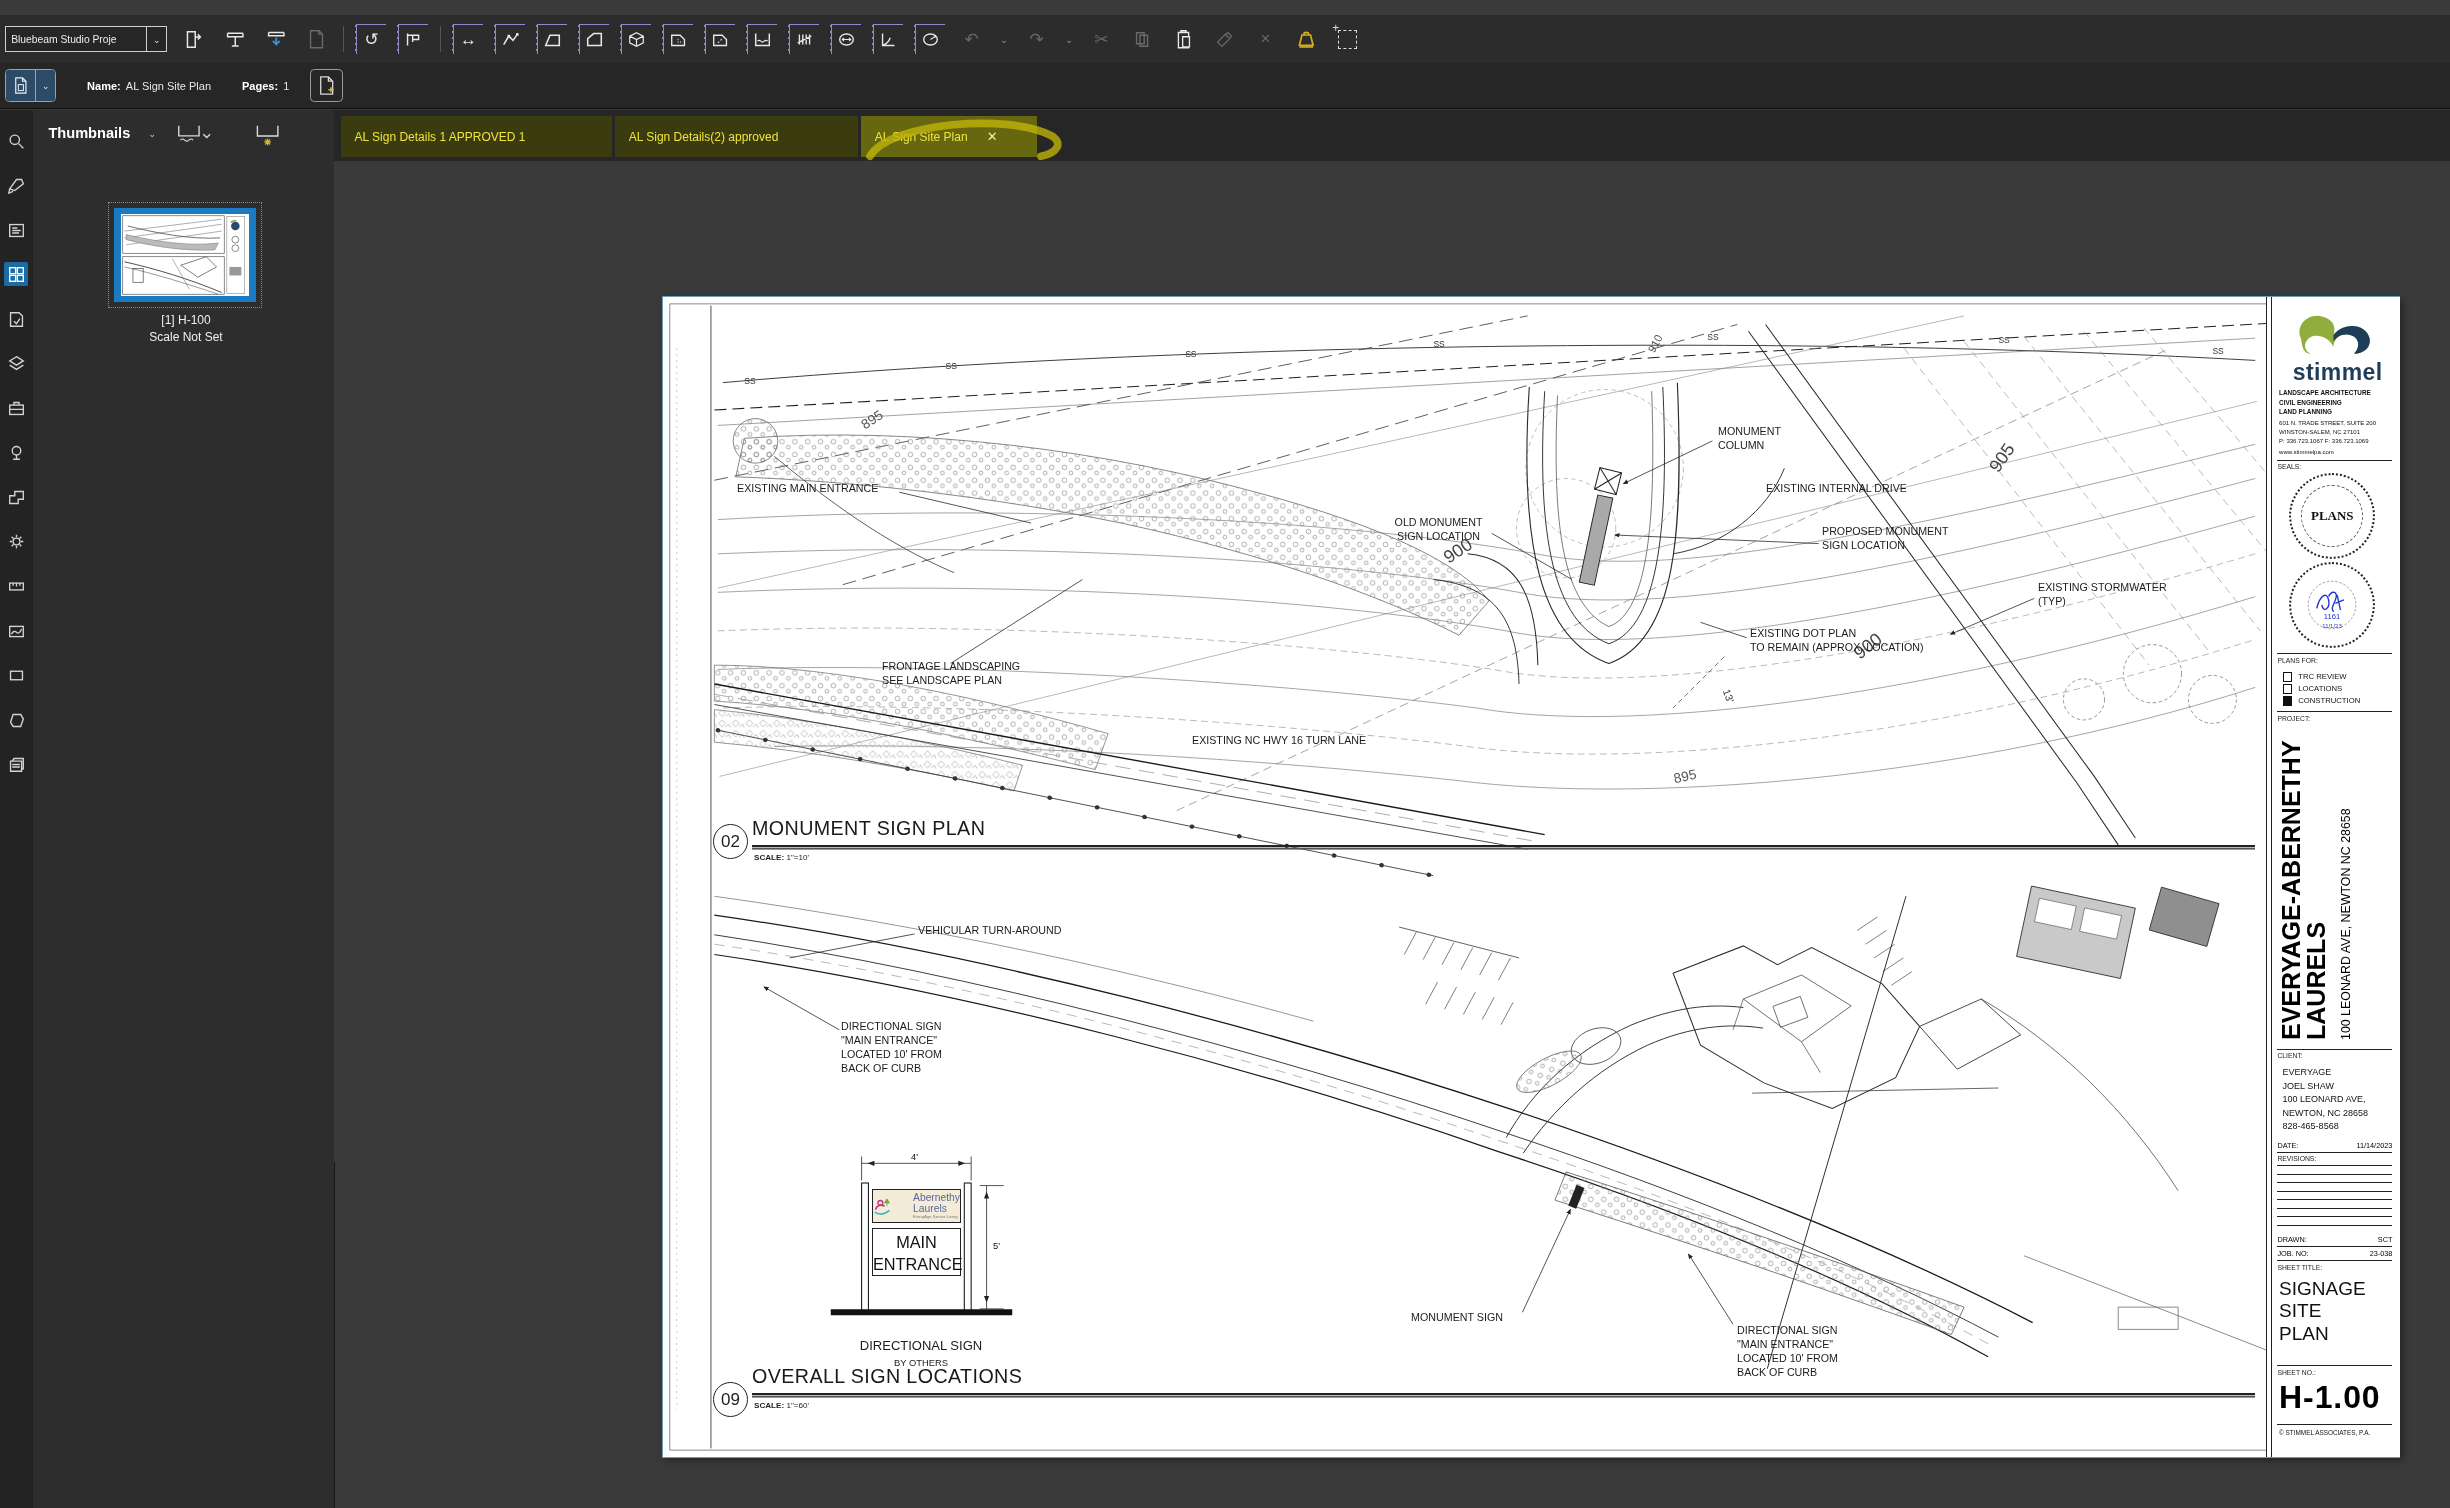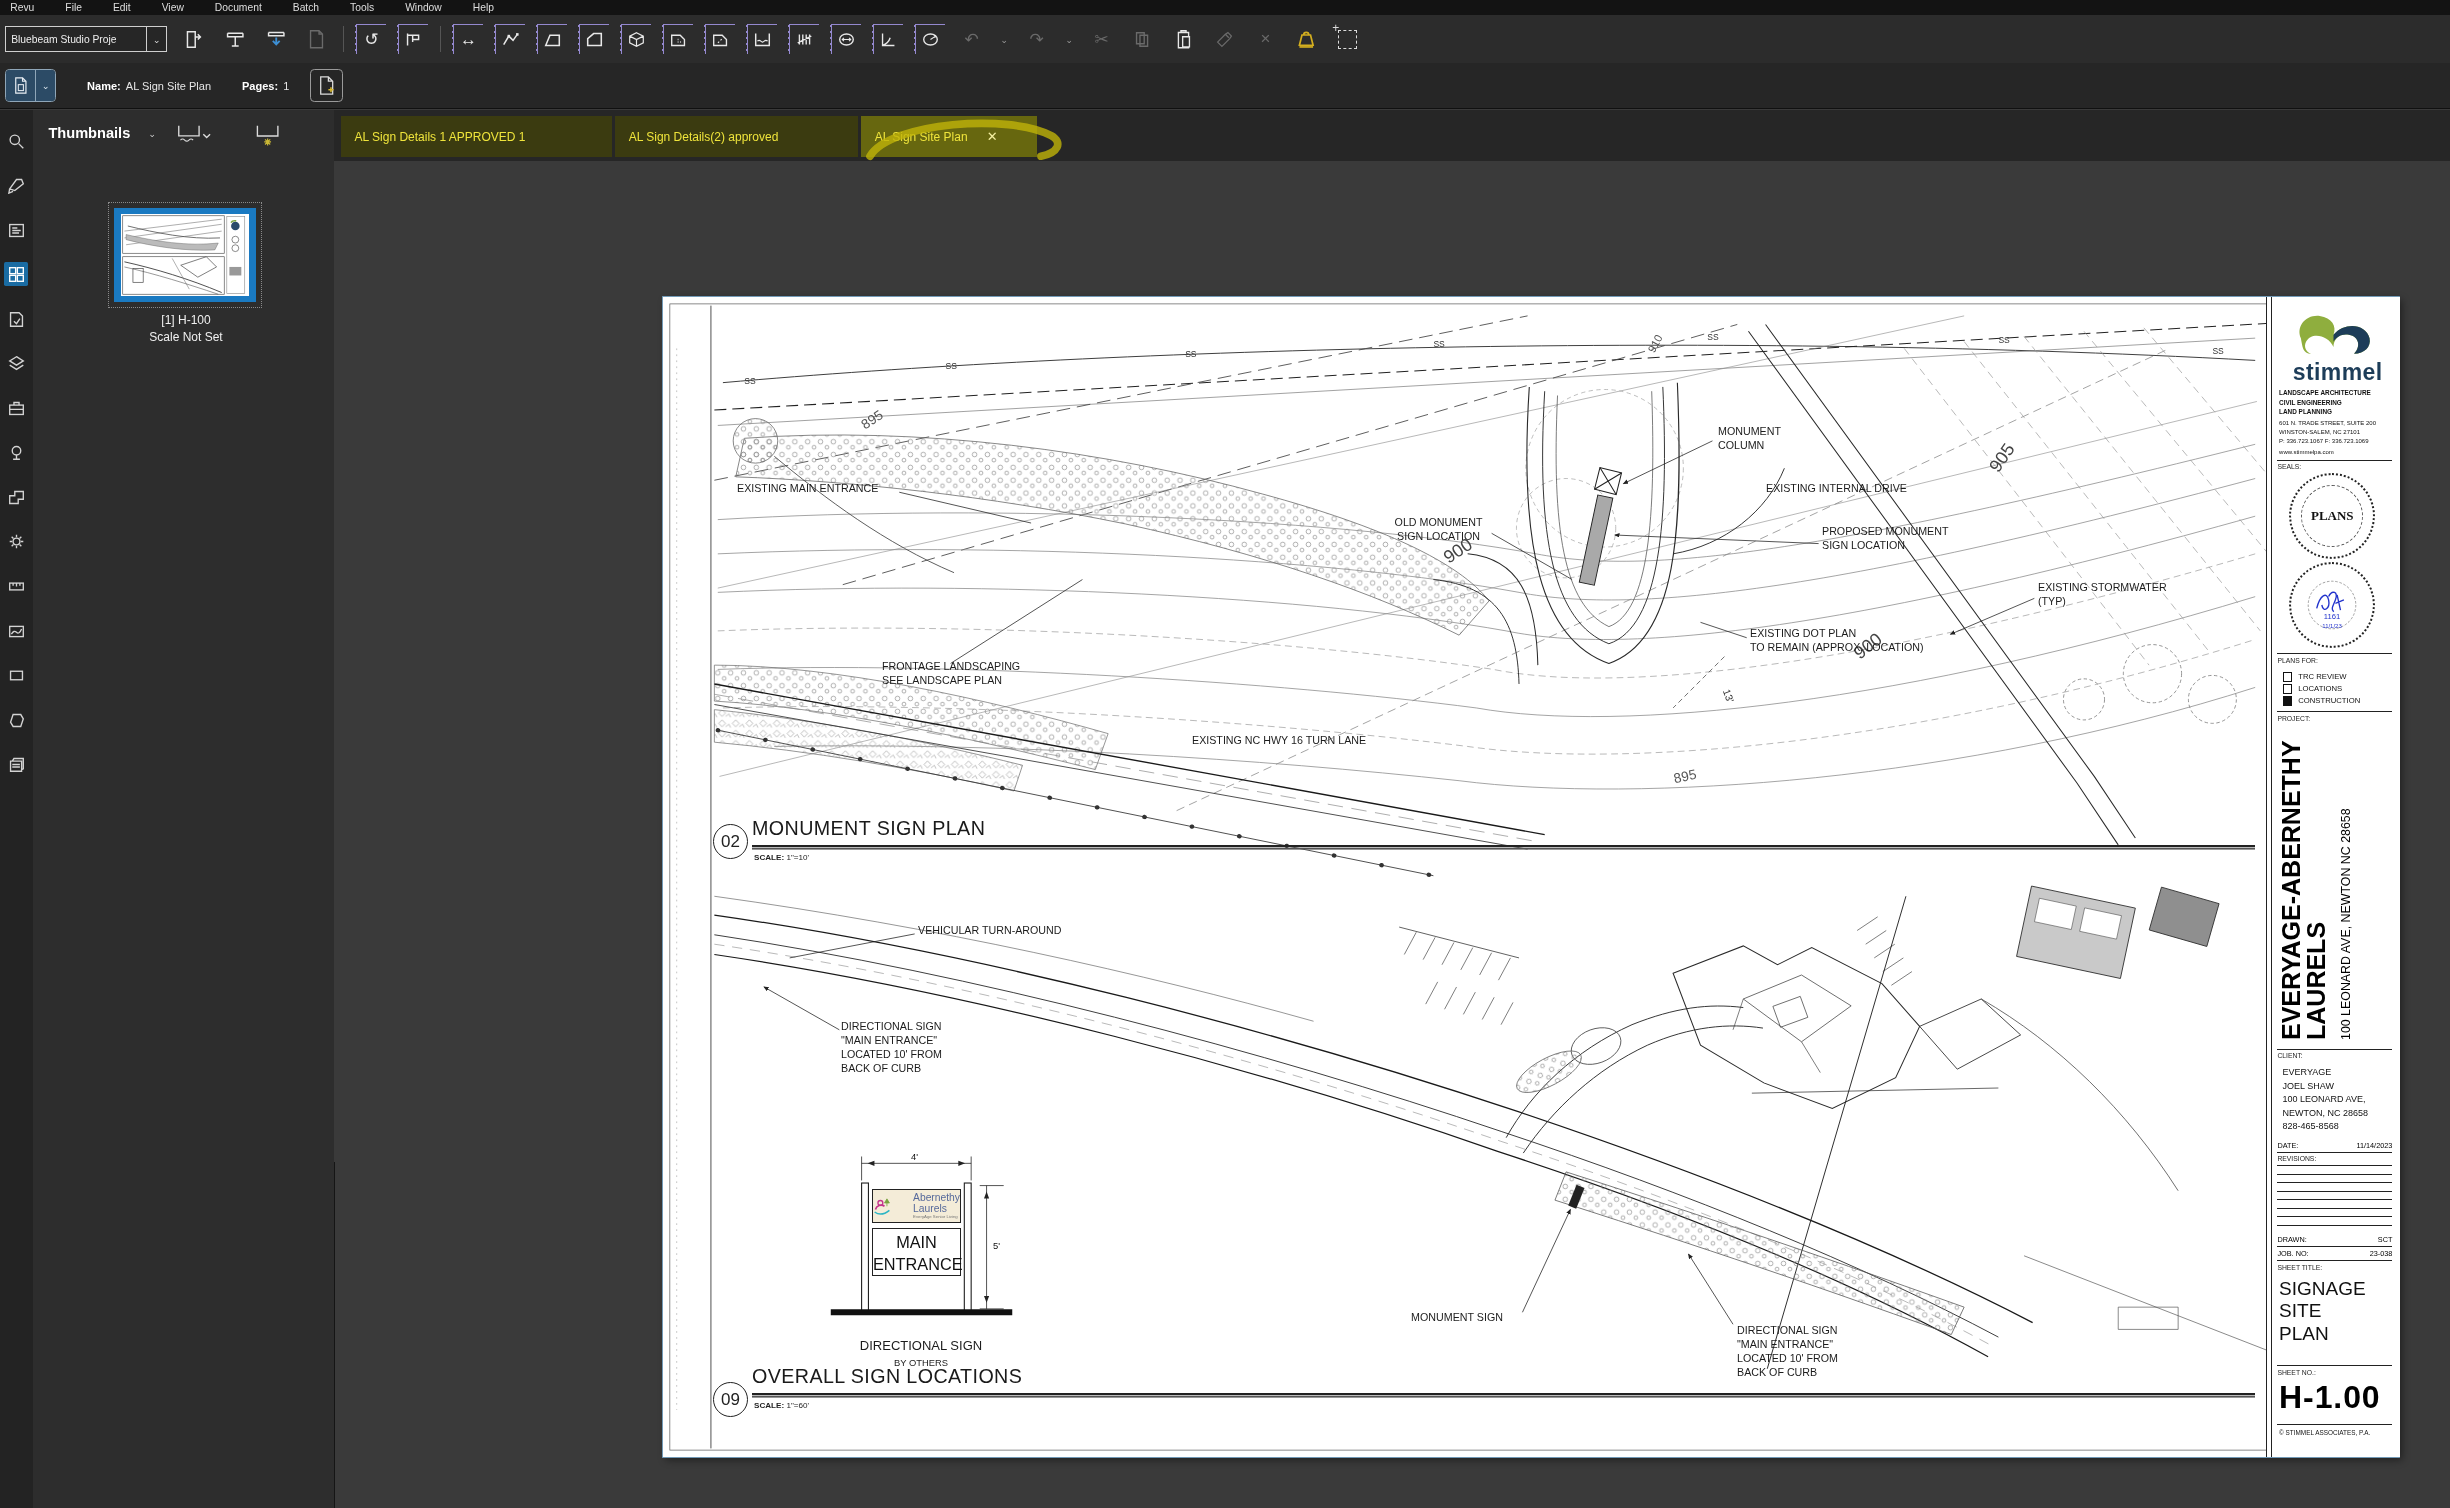--- a/index.html
+++ b/index.html
@@ -104,31 +104,20 @@
   .sd-main{font-size:16.3px;text-align:center;line-height:1.35;color:#111;white-space:pre-line;padding-top:1.7px;}
   .sd-logo{background:#f4ecd8;display:flex;align-items:center;justify-content:space-between;gap:22px;}
   .sd-logo .nm{color:#56699b;font-size:10.3px;line-height:1.05;}
   .sd-logo .nm small{display:block;font-size:4.3px;color:#777;}
   .dim{position:absolute;font-size:9.4px;color:#111;}
 </style>
 </head>
 <body>
 <div id="app">
 
-<div class="menubar">
-  <span>Revu</span>
-  <span>File</span>
-  <span>Edit</span>
-  <span>View</span>
-  <span>Document</span>
-  <span>Batch</span>
-  <span>Tools</span>
-  <span>Window</span>
-  <span>Help</span>
-</div>
 
 <div class="toolbar">
   <div class="profile">
     <div class="pfield">Bluebeam Studio Proje</div>
     <div class="pchev">⌄</div>
   </div>
   <div class="tbico">
     <svg width="19" height="19" viewBox="0 0 22 22">
           <path d="M4 2 h9 v18 h-9 z M13 8 h6 m-3 -3 l3 3 l-3 3" stroke="#e8e8e8" fill="none" stroke-width="1.7"></path>
         </svg>

